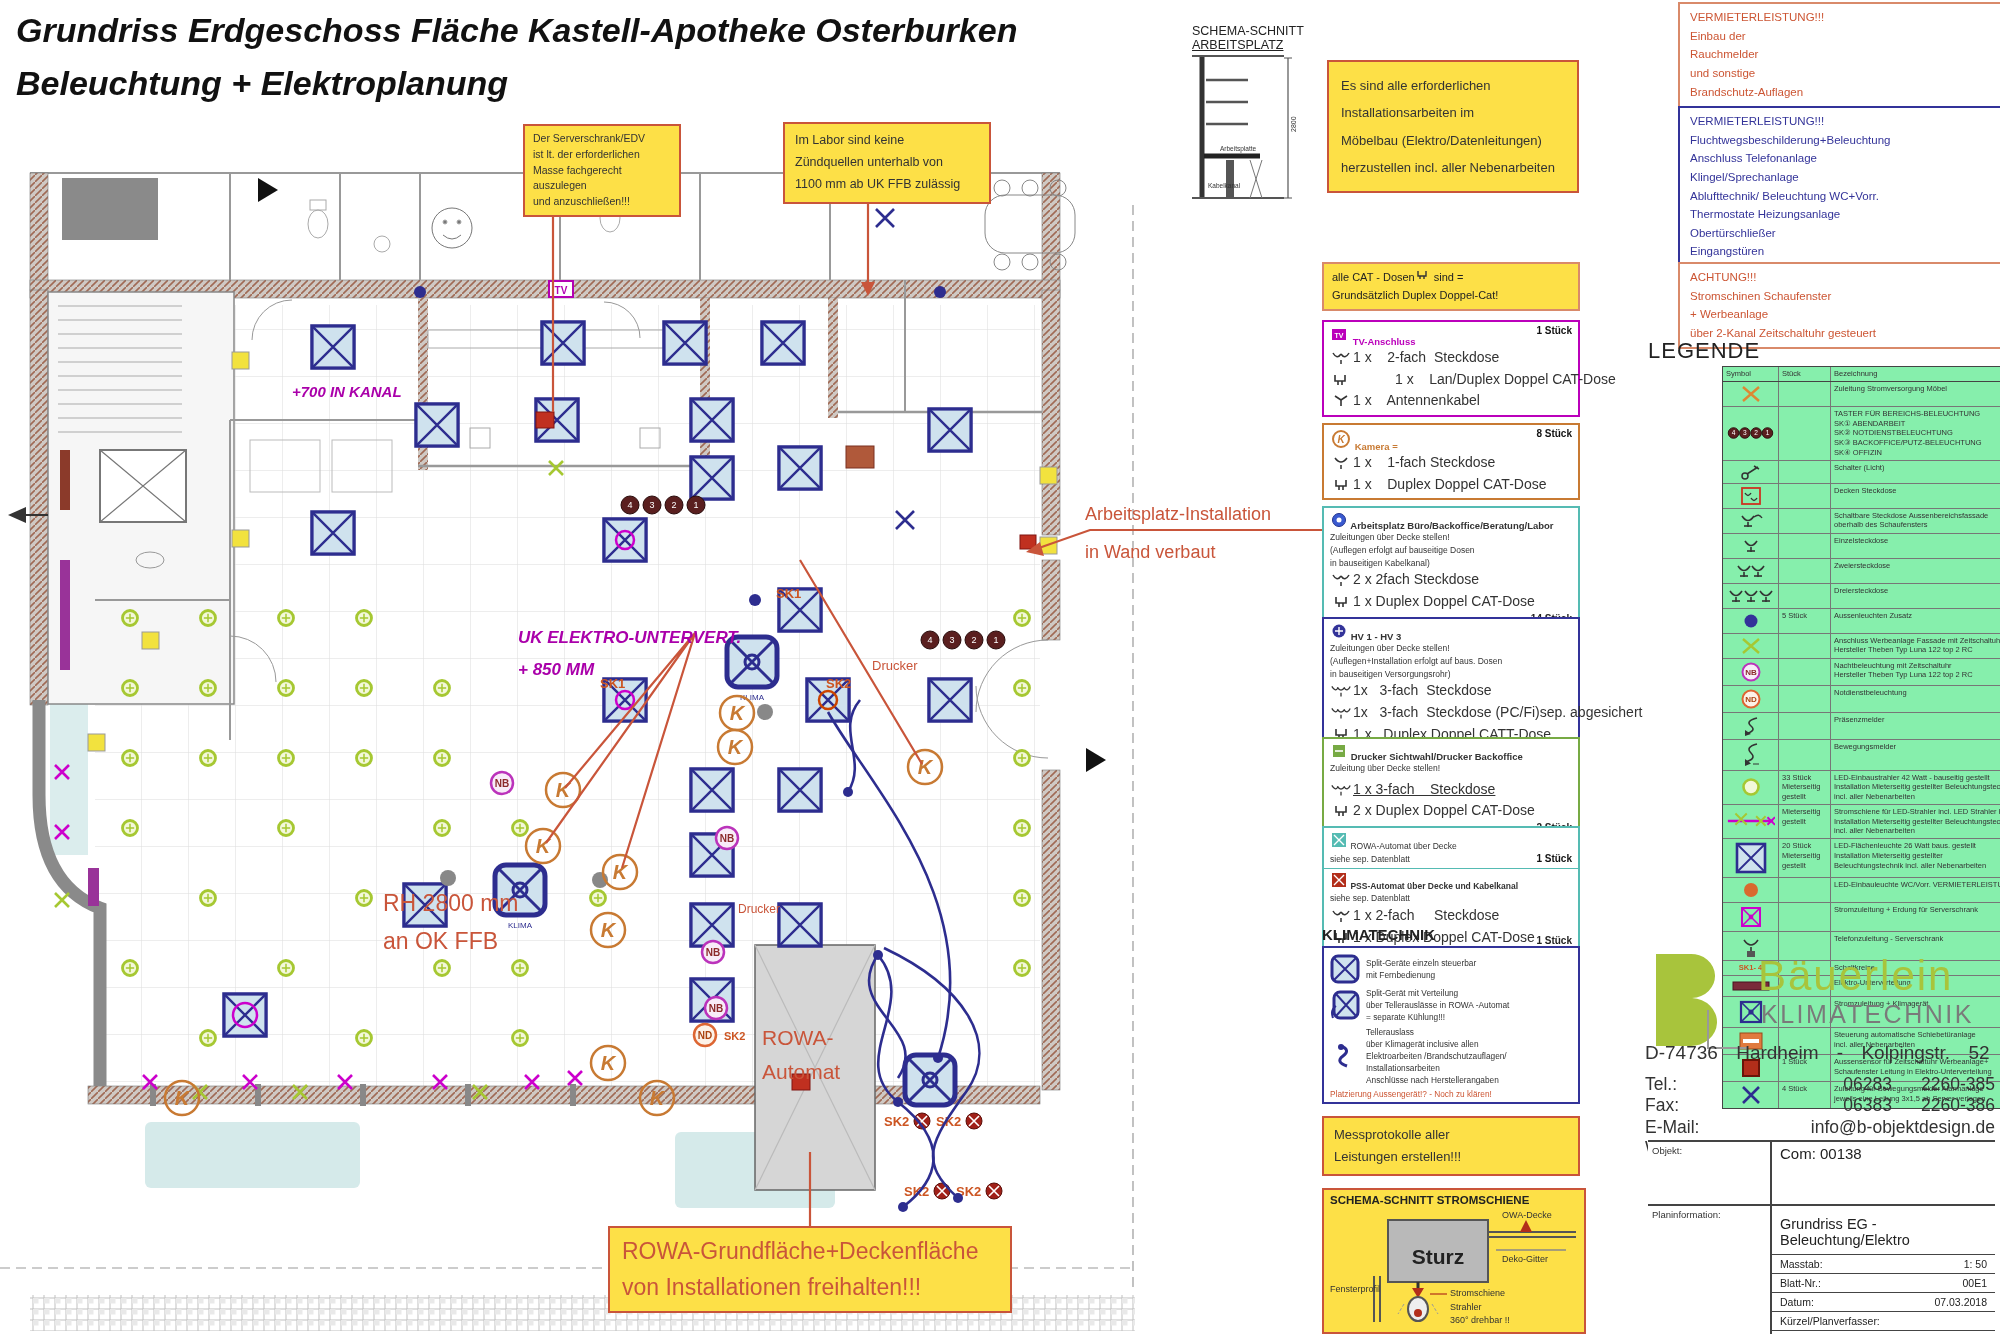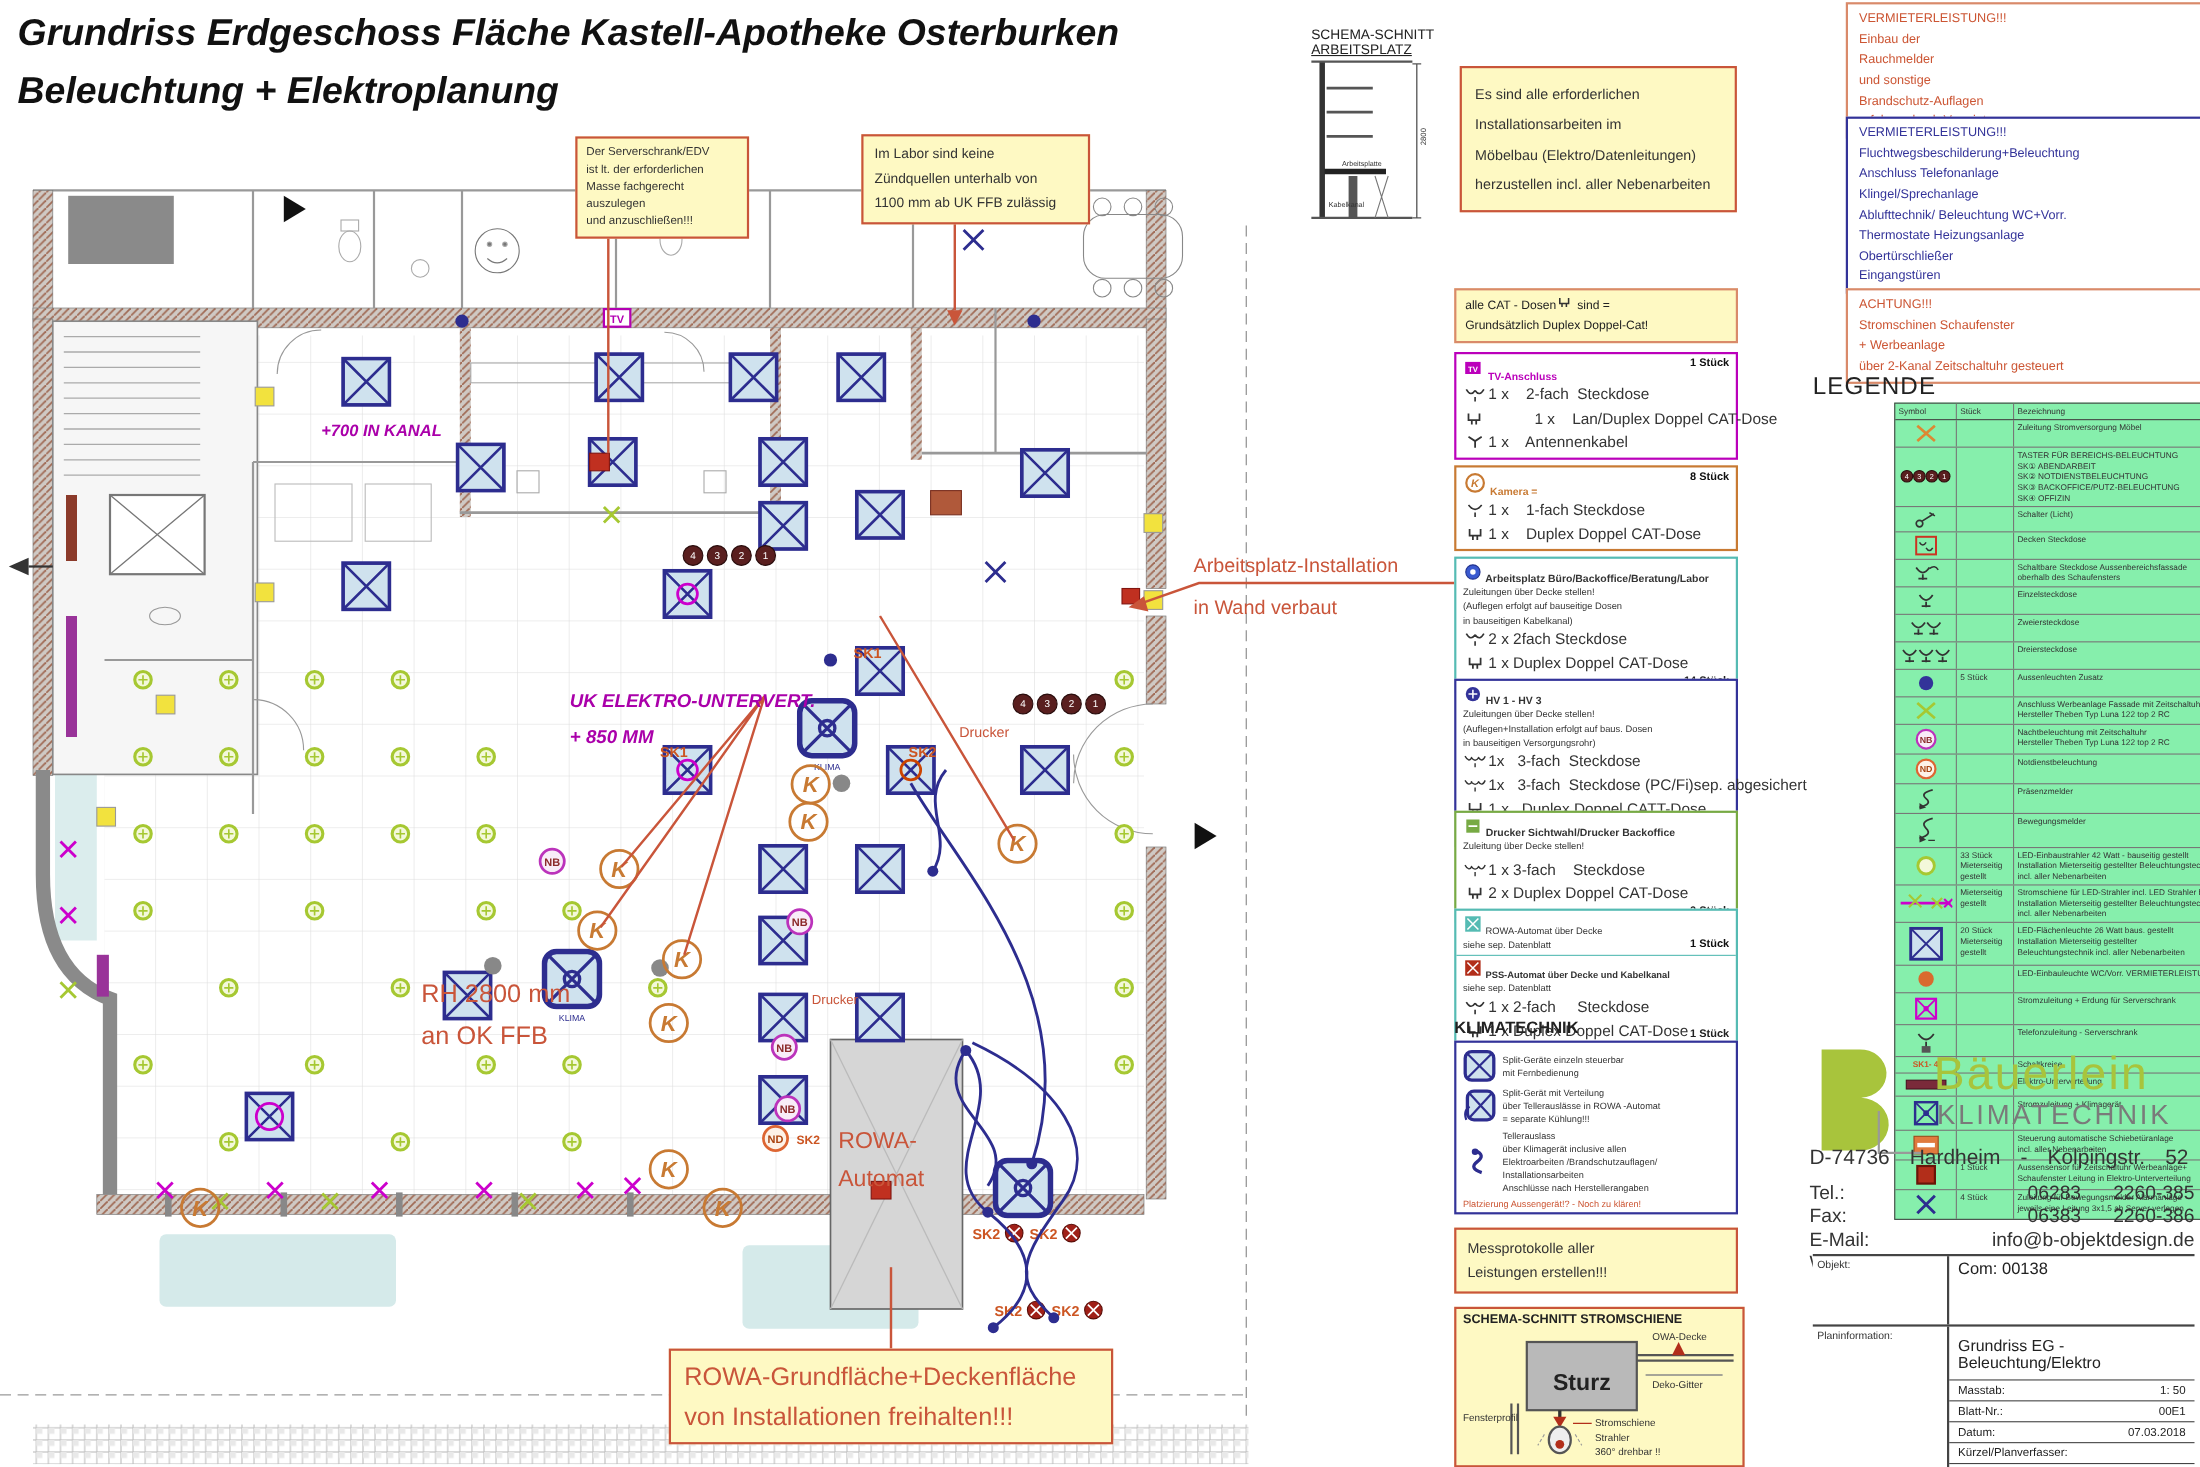--- a/index.html
+++ b/index.html
@@ -2,21 +2,21 @@
 <html><head>
 <meta charset="utf-8">
 <style>
   html,body{margin:0;padding:0}
   body{width:2000px;height:1334px;position:relative;background:#fff;overflow:hidden;
        font-family:"Liberation Sans",sans-serif;color:#222}
   .abs{position:absolute}
   
   .main-title{position:absolute;left:16px;top:4px;font-size:34px;font-weight:bold;font-style:italic;line-height:1.55;color:#111}
   
-  .obox{position:absolute;border:2px solid #c9553a;background:#fef9c3;box-sizing:border-box}
+  .obox{position:absolute;border:2px solid #c9553a;background:#fde047;box-sizing:border-box}
   .note-sm{font-size:10.5px;line-height:1.5;padding:5px 8px;color:#333}
   .note-md{font-size:12.5px;line-height:1.75;padding:6px 10px;color:#333}
   .note-lg{font-size:13px;line-height:2.1;padding:10px 12px;color:#333}
   .rightbox{position:absolute;left:1678px;width:366px;box-sizing:border-box;background:#fff;
             font-size:11.5px;line-height:1.62;padding:4px 10px}
   .rightbox.or{border:2px solid #d98a6a;color:#cc5533}
   .rightbox.bl{border:2px solid #333399;color:#333399}
   
   .spec{position:absolute;left:1322px;width:258px;background:#fff;border:2px solid;box-sizing:border-box;padding:3px 6px}
   .sp-head{display:flex;justify-content:space-between;align-items:flex-start}
@@ -665,21 +665,21 @@
       <div>Zuleitung über Decke stellen!</div>
     </div>
   <div style="height:4px"></div>
   <div>
       <div class="sp-item">
         <span class="sp-ico">
           <svg width="24" height="16" viewBox="0 0 24 16">
             <path d="M12,14 v-4 M2,3 q4,7 7,1 M8,4 q4,6 8,0 M15,4 q4,6 7,-1" fill="none" stroke="#333" stroke-width="1.4"></path>
           </svg>
         </span>
-        <span style="white-space: pre;">1 x 3-fach    Steckdose</span>
+        <span style="white-space: pre; text-decoration: underline;">1 x 3-fach    Steckdose</span>
       </div>
       <div class="sp-item">
         <span class="sp-ico">
           <svg width="20" height="16" viewBox="0 0 20 16">
             <path d="M5,3 v6 h10 v-6 M8,9 v4 M12,9 v4" fill="none" stroke="#333" stroke-width="1.6"></path>
           </svg>
         </span>
         <span style="white-space: pre;">2 x Duplex Doppel CAT-Dose</span>
       </div>
     </div>

